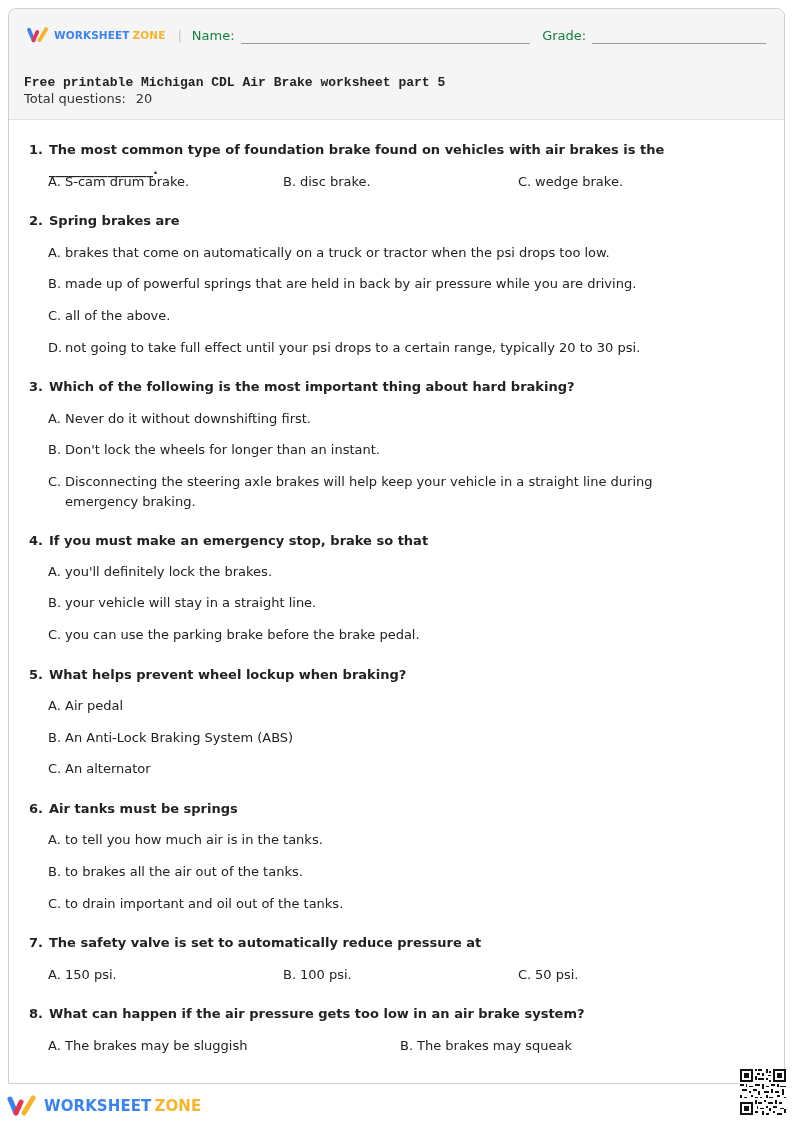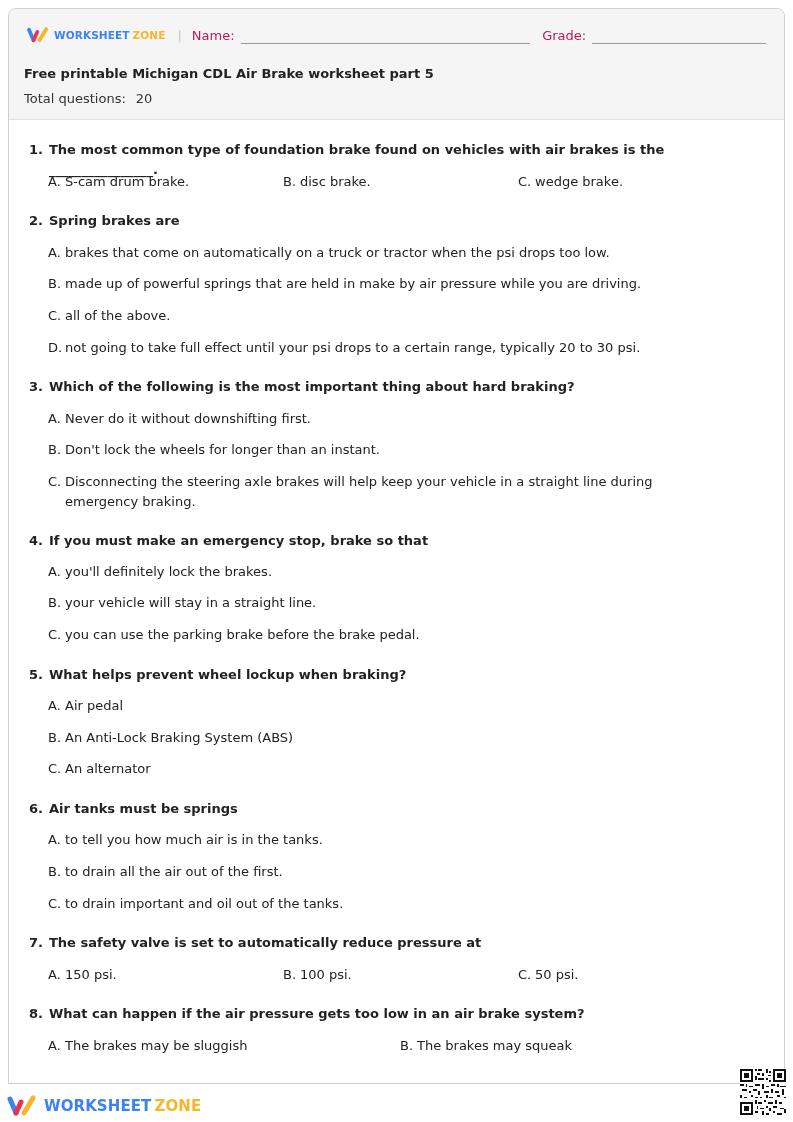--- a/index.html
+++ b/index.html
@@ -55,37 +55,38 @@
     }
     .logo-text .w1 { color: #3c82f0; }
     .logo-text .w2 { color: #f7b42c; margin-left: 3px; }
     .sep {
       color: #c8c8c8;
       margin: 0 10px 0 12px;
       font-size: 13px;
     }
     .field-label {
       font-size: 13px;
-      color: #be185d;
+      color: #15803d;
       margin-right: 6px;
     }
     .field-line {
       border-bottom: 1px solid #9a9a9a;
       height: 14px;
       margin-top: 4px;
     }
     .name-line { width: 300px; margin-right: 12px; }
     .grade-line { width: 180px; }
     .title {
       position: absolute;
       left: 15px;
-      top: 57px;
+      top: 66px;
       font-size: 13px;
       font-weight: bold;
       color: #222;
+      font-family: Liberation Mono, monospace;
     }
     .total {
       position: absolute;
       left: 15px;
       top: 82px;
       font-size: 13px;
       color: #333;
     }
     .total .num { margin-left: 10px; }
 
@@ -201,21 +202,21 @@
           <span class="q-num">2.</span>
           <span class="q-text">Spring brakes are</span>
         </div>
       </div>
       <div class="opt" style="left:39px; top:123px; width:700px;">
         <span class="opt-letter">A.</span>
           <span class="opt-text">brakes that come on automatically on a truck or tractor when the psi drops too low.</span>
       </div>
       <div class="opt" style="left:39px; top:154px; width:700px;">
         <span class="opt-letter">B.</span>
-          <span class="opt-text">made up of powerful springs that are held in make by air pressure while you are driving.</span>
+          <span class="opt-text">made up of powerful springs that are held in back by air pressure while you are driving.</span>
       </div>
       <div class="opt" style="left:39px; top:186px; width:700px;">
         <span class="opt-letter">C.</span>
           <span class="opt-text">all of the above.</span>
       </div>
       <div class="opt" style="left:39px; top:218px; width:700px;">
         <span class="opt-letter">D.</span>
           <span class="opt-text">not going to take full effect until your psi drops to a certain range, typically 20 to 30 psi.</span>
       </div>
 
@@ -281,21 +282,21 @@
           <span class="q-num">6.</span>
           <span class="q-text">Air tanks must be springs</span>
         </div>
       </div>
       <div class="opt" style="left:39px; top:710px; width:700px;">
         <span class="opt-letter">A.</span>
           <span class="opt-text">to tell you how much air is in the tanks.</span>
       </div>
       <div class="opt" style="left:39px; top:742px; width:700px;">
         <span class="opt-letter">B.</span>
-          <span class="opt-text">to drain all the air out of the first.</span>
+          <span class="opt-text">to brakes all the air out of the tanks.</span>
       </div>
       <div class="opt" style="left:39px; top:774px; width:700px;">
         <span class="opt-letter">C.</span>
           <span class="opt-text">to drain important and oil out of the tanks.</span>
       </div>
 
       <div class="q" style="top:813px;">
         <div class="q-stem">
           <span class="q-num">7.</span>
           <span class="q-text">The safety valve is set to automatically reduce pressure at</span>

